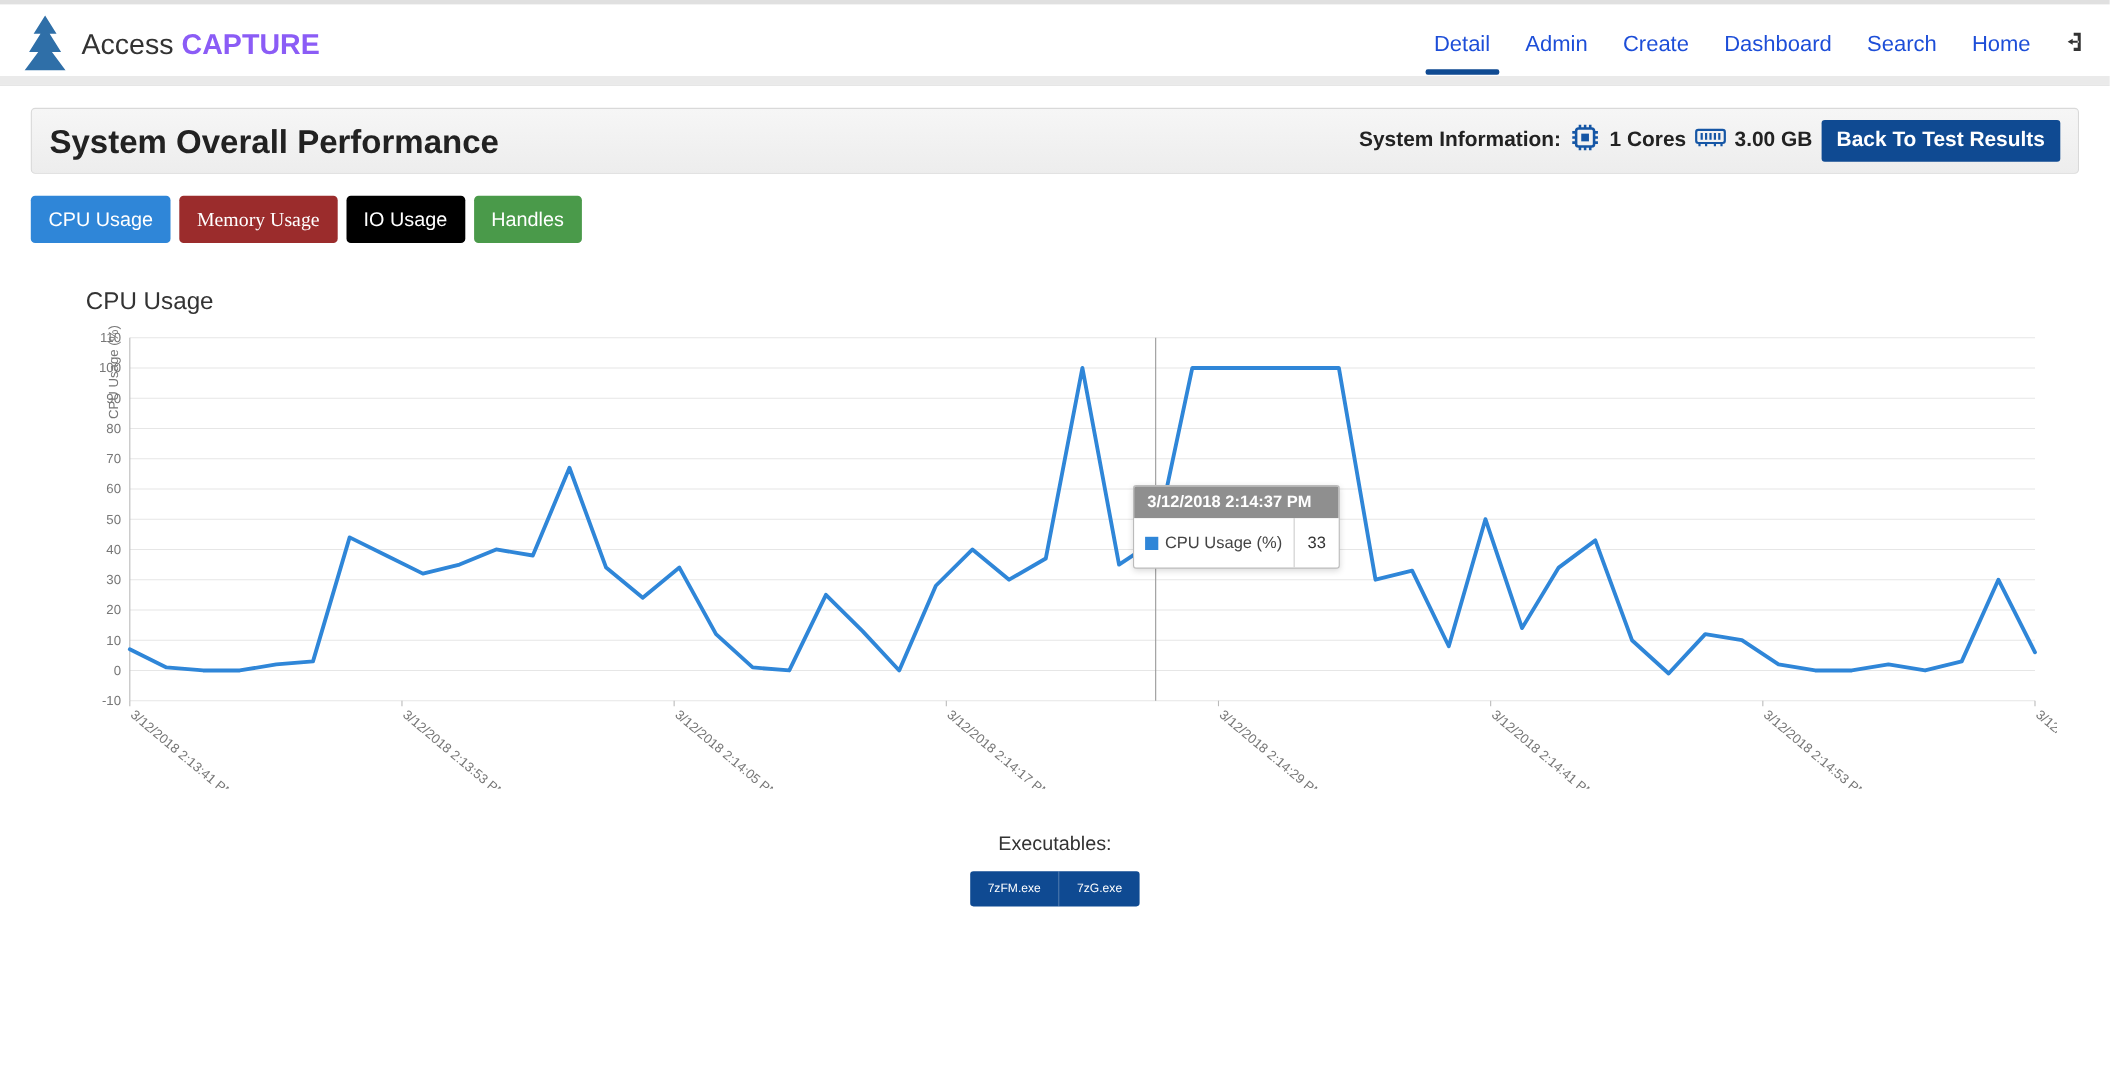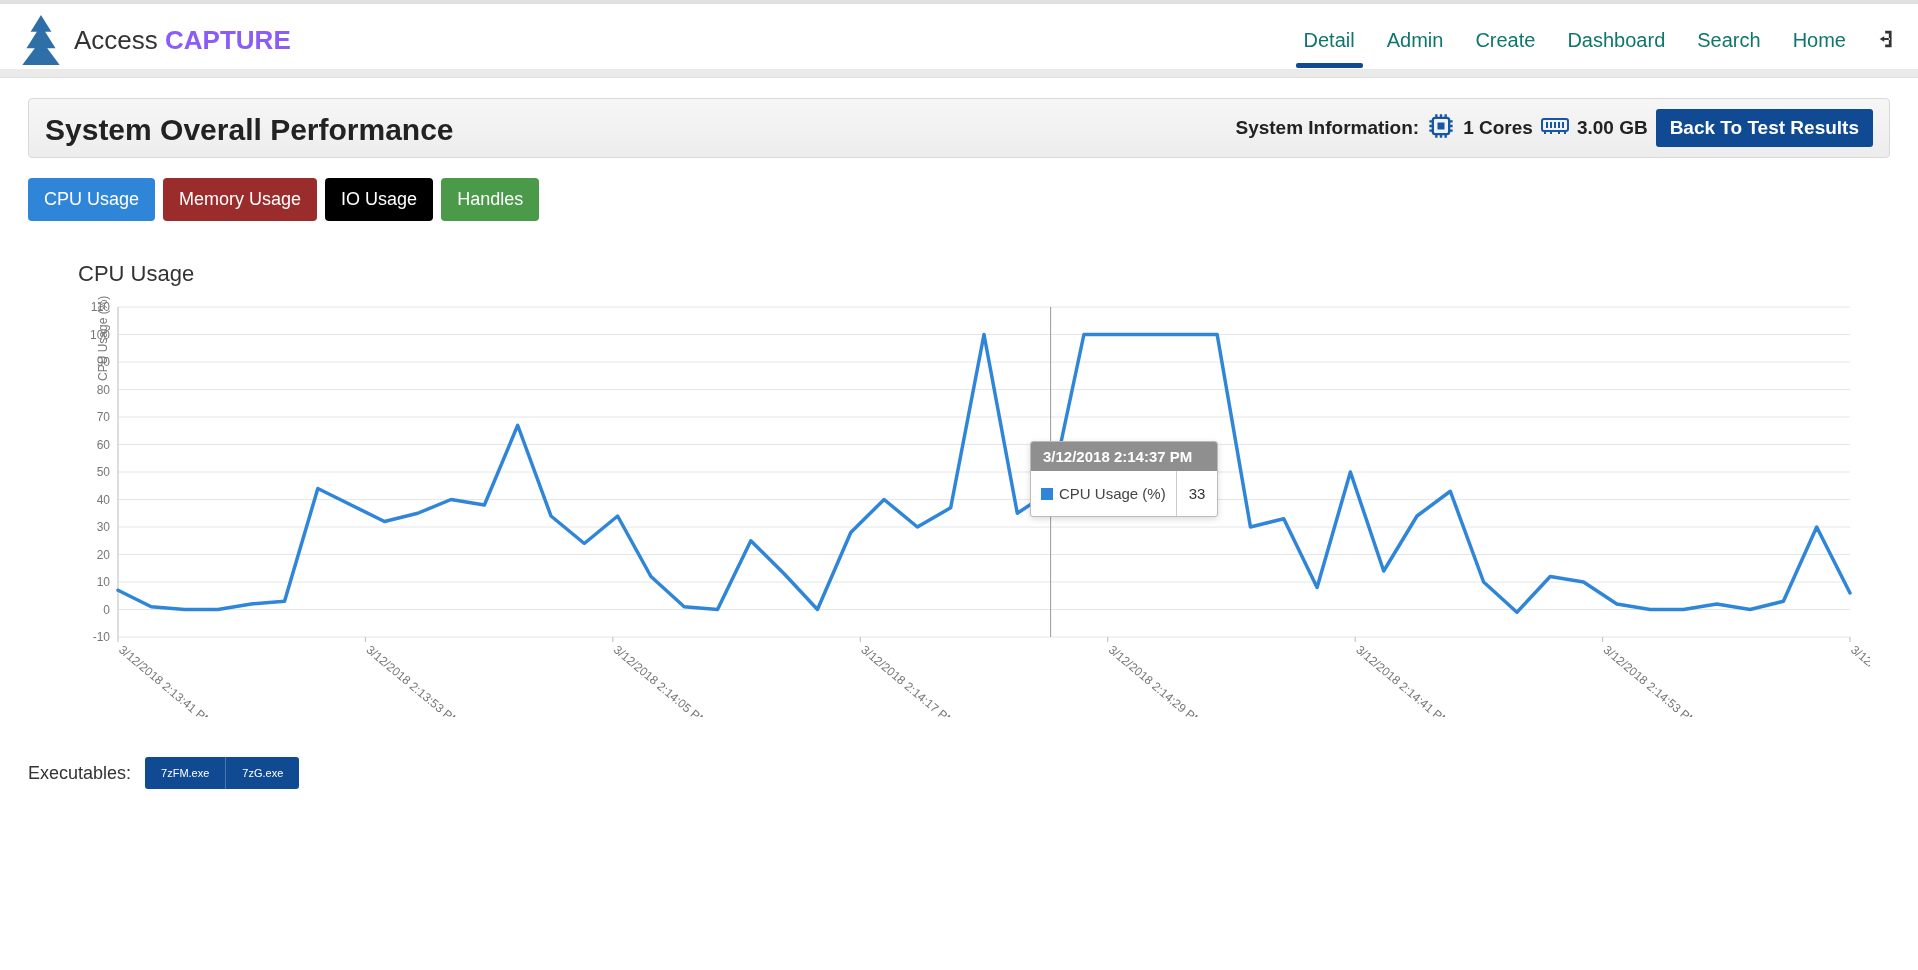--- a/index.html
+++ b/index.html
@@ -34,21 +34,21 @@
   .brand-text .light { font-weight: 400; color: #333; }
   .brand-text .cap { color: #8b5cf6; }
   .nav {
     margin-left: auto;
     display: flex;
     gap: 28px;
     align-items: center;
   }
   .nav-item {
     font-size: 20px;
-    color: #0f766e;
+    color: #1d4ed8;
     padding: 18px 2px;
     cursor: pointer;
     position: relative;
   }
   .nav-item.active::after {
     content: "";
     position: absolute;
     left: -6px; right: -6px; bottom: 2px;
     height: 5px;
     background: #0f4a92;
@@ -98,21 +98,21 @@
   .metric-tabs { display: flex; gap: 8px; margin-bottom: 30px; }
   .metric-tab {
     color: #fff;
     font-size: 18px;
     padding: 11px 16px;
     border-radius: 4px;
     cursor: pointer;
     font-weight: 500;
   }
   .m-blue   { background: #2f86d8; }
-  .m-red    { background: #9b2c2c; }
+  .m-red    { background: #9b2c2c; font-family: Liberation Serif, serif; }
   .m-orange { background: #000000; text-align: center; }
   .m-green  { background: #4a9a4a; }
 
   .chart-wrap { padding: 0 20px 0 20px; position: relative; }
   .chart-title { font-size: 22px; color: #333; margin: 40px 0 10px 30px; }
   .chart-svg { width: 100%; height: 420px; display: block; }
   .y-axis-label {
     position: absolute;
     left: 68px; top: 120px;
     transform: rotate(-90deg);
@@ -153,20 +153,21 @@
     padding: 14px 12px;
     color: #333;
   }
 
   .executables {
     margin-top: 40px;
     display: flex;
     align-items: center;
     gap: 14px;
     font-size: 18px;
+    flex-direction: column;
   }
   .exec-pill-group {
     display: flex;
     background: #0f4a92;
     border-radius: 3px;
     overflow: hidden;
   }
   .exec-pill {
     color: #fff;
     padding: 10px 16px;

